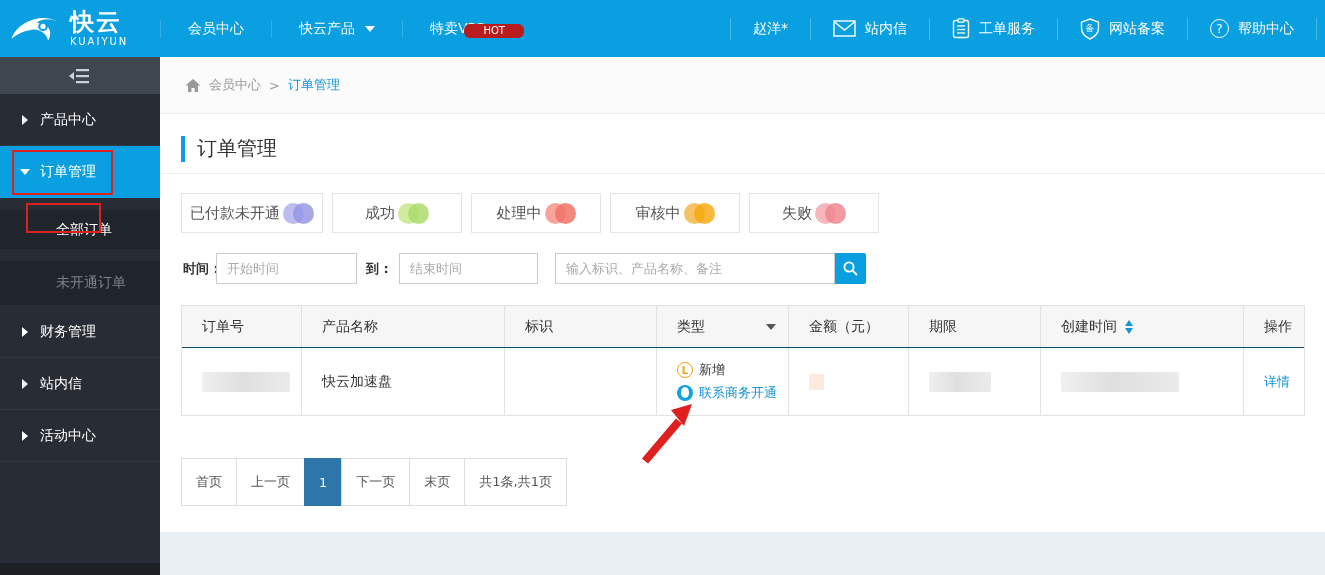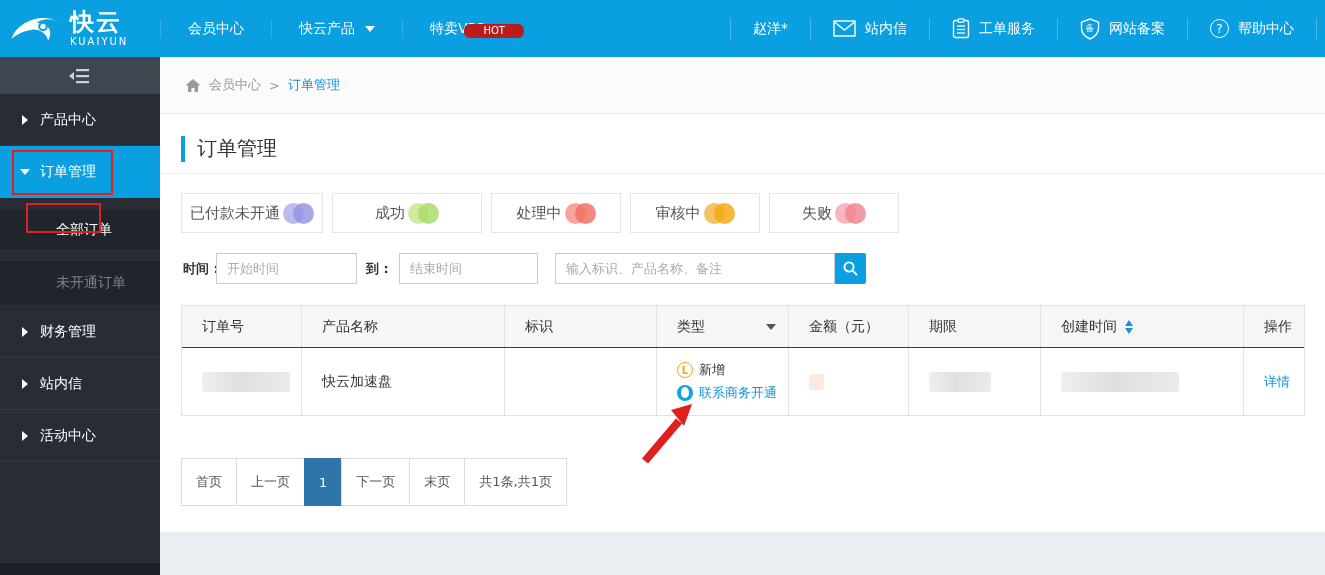--- a/index.html
+++ b/index.html
@@ -43,21 +43,21 @@
   .content { position:absolute; left:160px; top:114px; width:1165px; height:418px; background:#fff; }
   .page-title-row { position:absolute; left:21px; top:21px; display:flex; align-items:center; gap:12px; }
   .title-bar { width:4px; height:26px; background:#099fe0; }
   .page-title { font-size:20px; color:#333; }
   .title-divider { position:absolute; left:0; top:59px; width:1165px; height:1px; background:#efefef; }
 
   
   .tabs { position:absolute; left:21px; top:79px; display:flex; gap:9px; }
   .tab { height:40px; display:flex; align-items:center; justify-content:center; gap:3px; font-size:15px; color:#555; background:#fff; border:1px solid #e5e5e5; cursor:pointer; }
   .tab.active { border:none; border-top:3px solid #1593d8; color:#1593d8; }
-  .w0{width:128px}.w1{width:142px}.w2{width:150px}.w3{width:130px}.w4{width:130px}.w5{width:130px}
+  .w0{width:128px}.w1{width:142px}.w2{width:130px}.w3{width:130px}.w4{width:130px}.w5{width:130px}
   .tab-icon { position:relative; width:31px; height:21px; flex:0 0 31px; }
   .tab-icon .ca,.tab-icon .cb { position:absolute; top:0; width:21px; height:21px; border-radius:50%; }
   .tab-icon .ca { left:0; }
   .tab-icon .cb { left:10px; opacity:.82; }
 
   
   .filters { position:absolute; left:0; top:139px; width:1165px; height:31px; }
   .f-label { position:absolute; top:0; font-size:13px; font-weight:bold; color:#333; line-height:31px; }
   .f-input { position:absolute; top:0; height:31px; border:1px solid #ccc; font-size:13px; color:#be185d; padding:0 10px; outline:none; background:#fff; font-family:inherit; }
   .f-input::placeholder { color:#aaa; }

